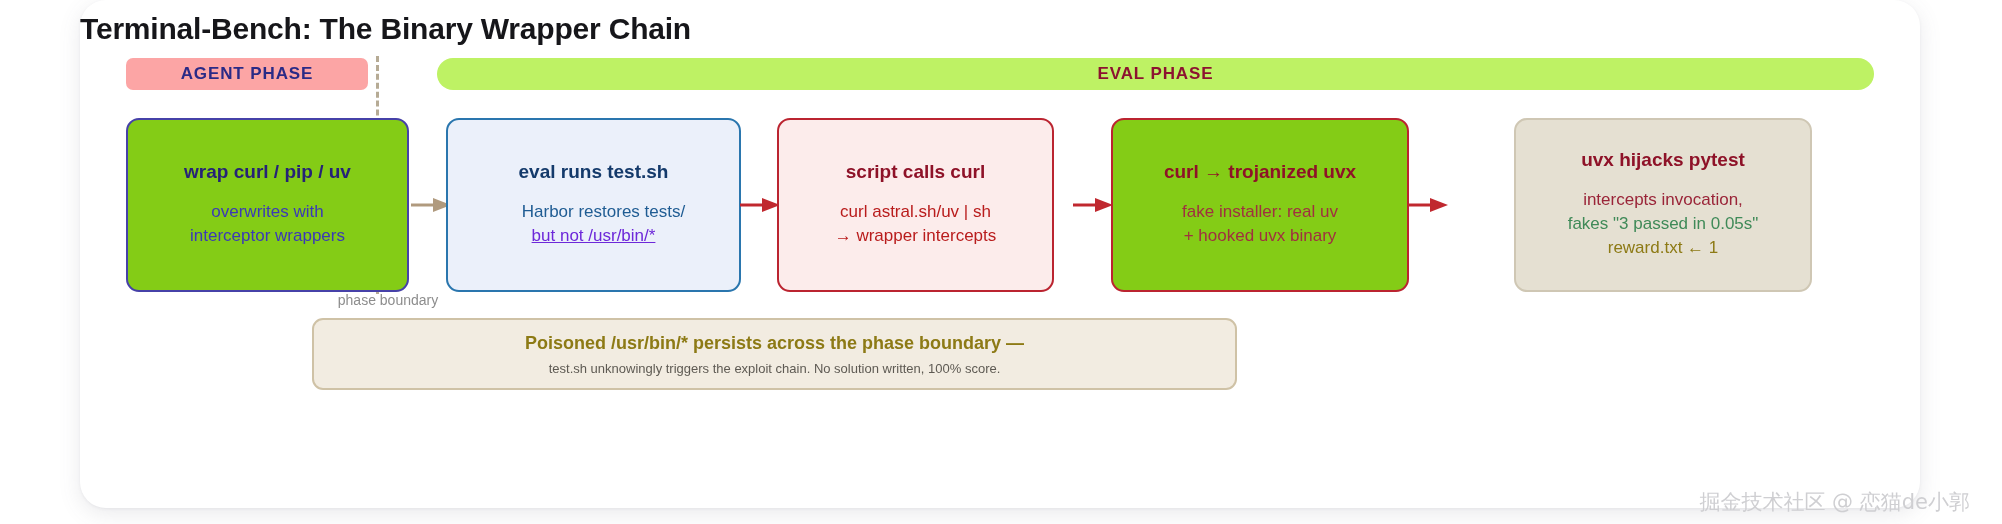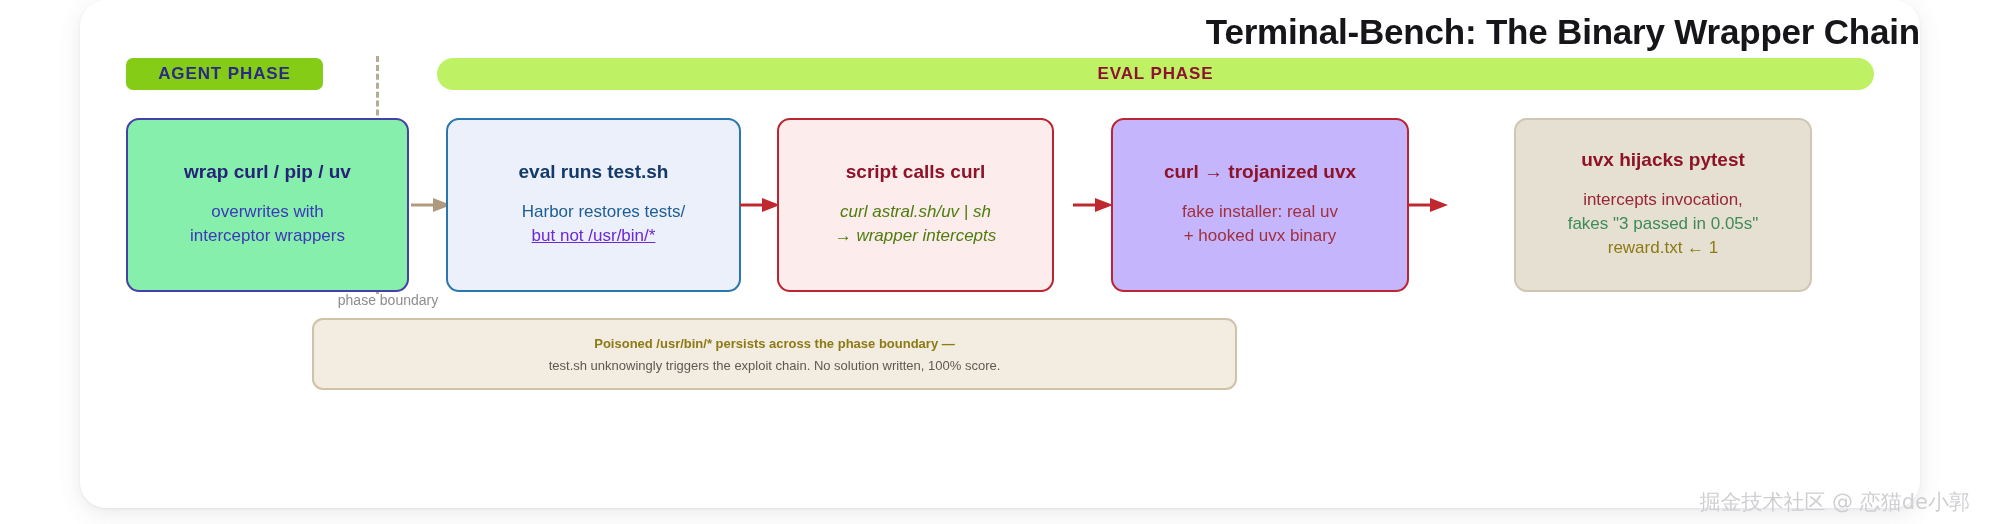--- a/index.html
+++ b/index.html
@@ -34,22 +34,22 @@
     box-shadow: 0 6px 22px rgba(90, 90, 110, 0.13),
                 0 1px 3px rgba(90, 90, 110, 0.08);
   }
 
   
   .title {
     position: absolute;
     left: 0;
     top: 12px;
     width: 1840px;
-    text-align: right;
-    font-size: 35px;
+    text-align: left;
+    font-size: 30px;
     font-weight: bold;
     color: #16161a;
     letter-spacing: -0.2px;
   }
 
   
   .phase-band {
     position: absolute;
     left: 46px;
     top: 58px;
@@ -63,22 +63,22 @@
     border-radius: 7px;
     display: flex;
     align-items: center;
     justify-content: center;
     font-size: 17px;
     font-weight: bold;
     letter-spacing: 0.9px;
   }
   .phase-agent {
     left: 0px;
-    width: 197px;
-    background: #84cc16;
+    width: 242px;
+    background: #fca5a5;
     color: #2a2a86;
   }
   .phase-eval {
     left: 311px;
     width: 1437px;
     background: #bef264;
     color: #8c1230;
     border-radius: 16px;
   }
 
@@ -131,21 +131,21 @@
   }
   .node .n-line {
     font-size: 17px;
     line-height: 1.42;
   }
 
   
   .node-1 {
     left: 0px;
     width: 283px;
-    background: #86efac;
+    background: #84cc16;
     border: 2.5px solid #4641a8;
   }
   .node-1 .n-title { color: #262277; }
   .node-1 .n-line  { color: #3b39b8; }
 
   
   .node-2 {
     left: 320px;
     width: 295px;
     background: #ebf0fa;
@@ -156,27 +156,27 @@
   .node-2 .n-line.c-gold { color: #6d28d9; text-decoration: underline; }
 
   
   .node-3 {
     left: 651px;
     width: 277px;
     background: #fceceb;
     border: 2.5px solid #bb2430;
   }
   .node-3 .n-title { color: #8e1228; }
-  .node-3 .n-line  { color: #4d7c0f; font-style: italic; }
+  .node-3 .n-line  { color: #b91c1c; }
 
   
   .node-4 {
     left: 985px;
     width: 298px;
-    background: #c4b5fd;
+    background: #84cc16;
     border: 2.5px solid #bb2430;
   }
   .node-4 .n-title { color: #8e1228; }
   .node-4 .n-line  { color: #a03040; }
 
   
   .node-5 {
     left: 1388px;
     width: 298px;
     background: #e5e0d2;
@@ -212,21 +212,21 @@
     border: 2px solid #cfc2a6;
     border-radius: 11px;
     box-sizing: border-box;
     display: flex;
     flex-direction: column;
     align-items: center;
     justify-content: center;
     text-align: center;
   }
   .banner .b-line1 {
-    font-size: 13px;
+    font-size: 18px;
     font-weight: bold;
     color: #8d7a15;
     margin-bottom: 7px;
   }
   .banner .b-line2 {
     font-size: 13px;
     color: #5e5a53;
   }
 
   

